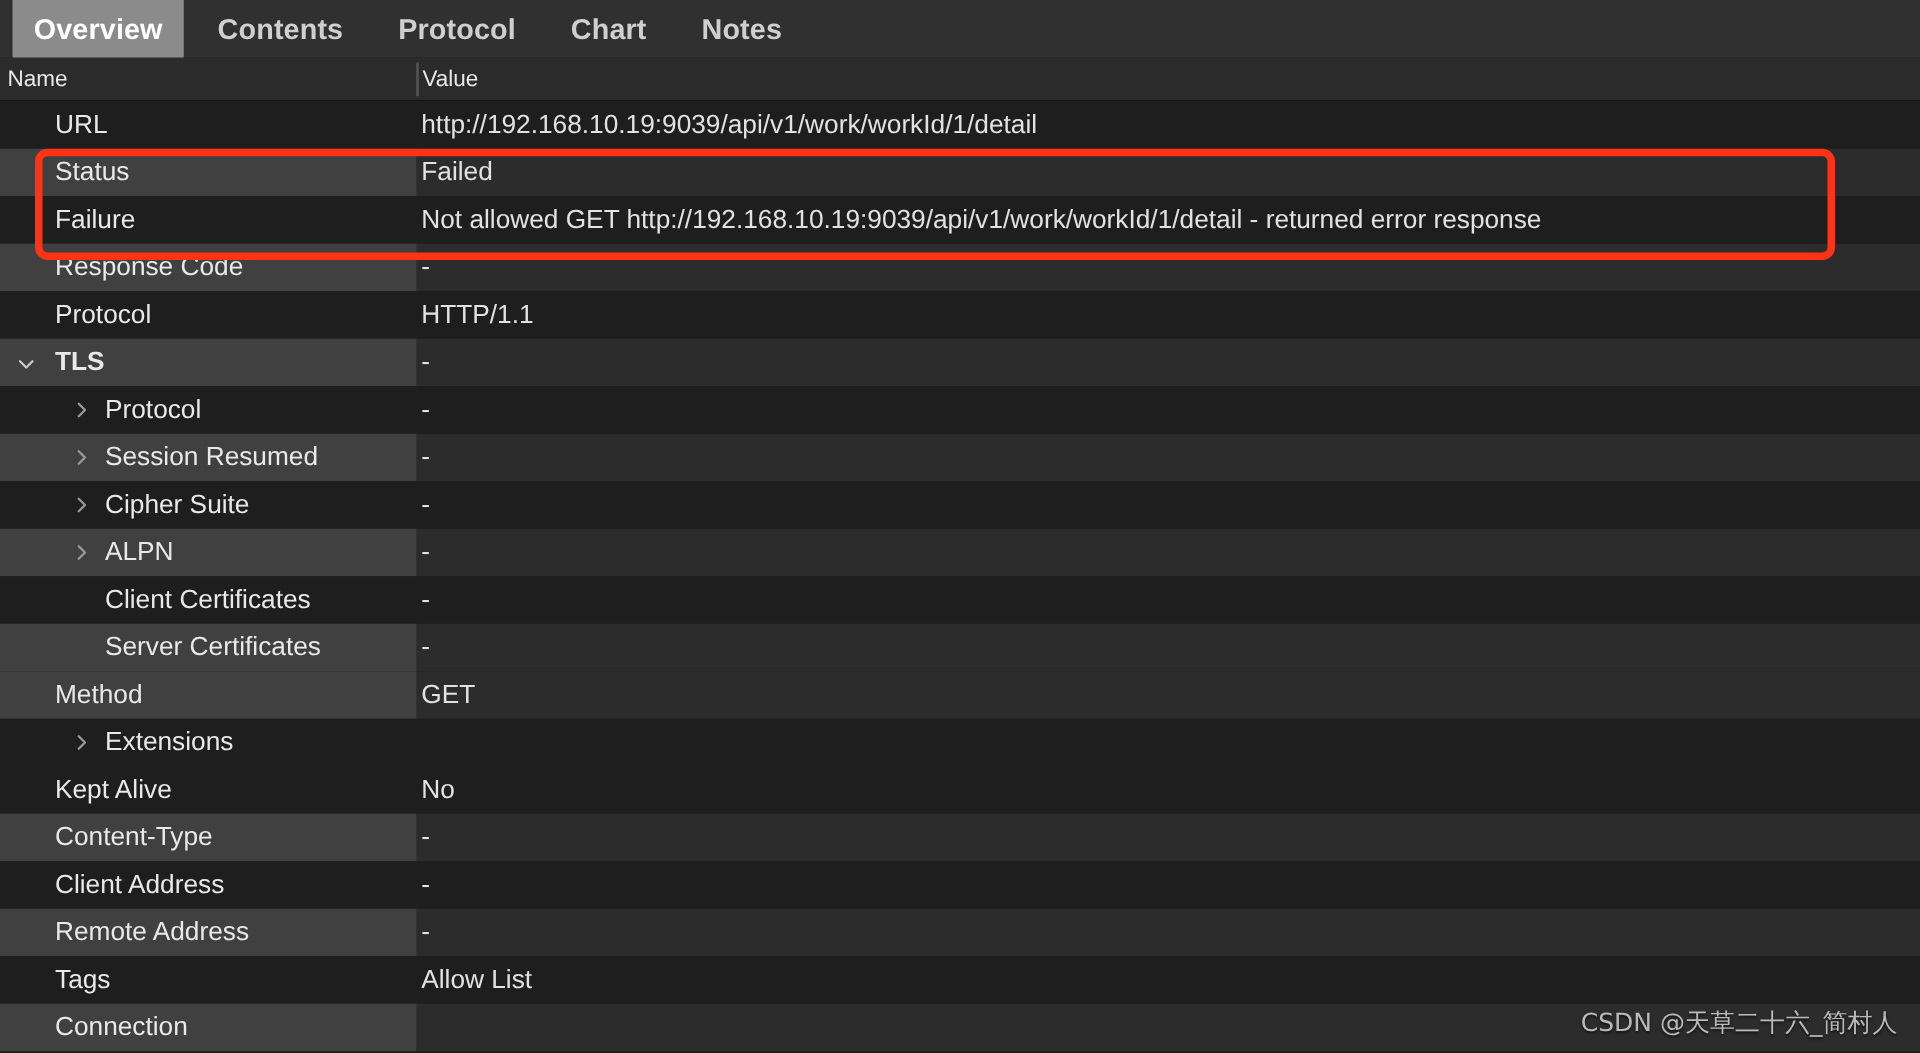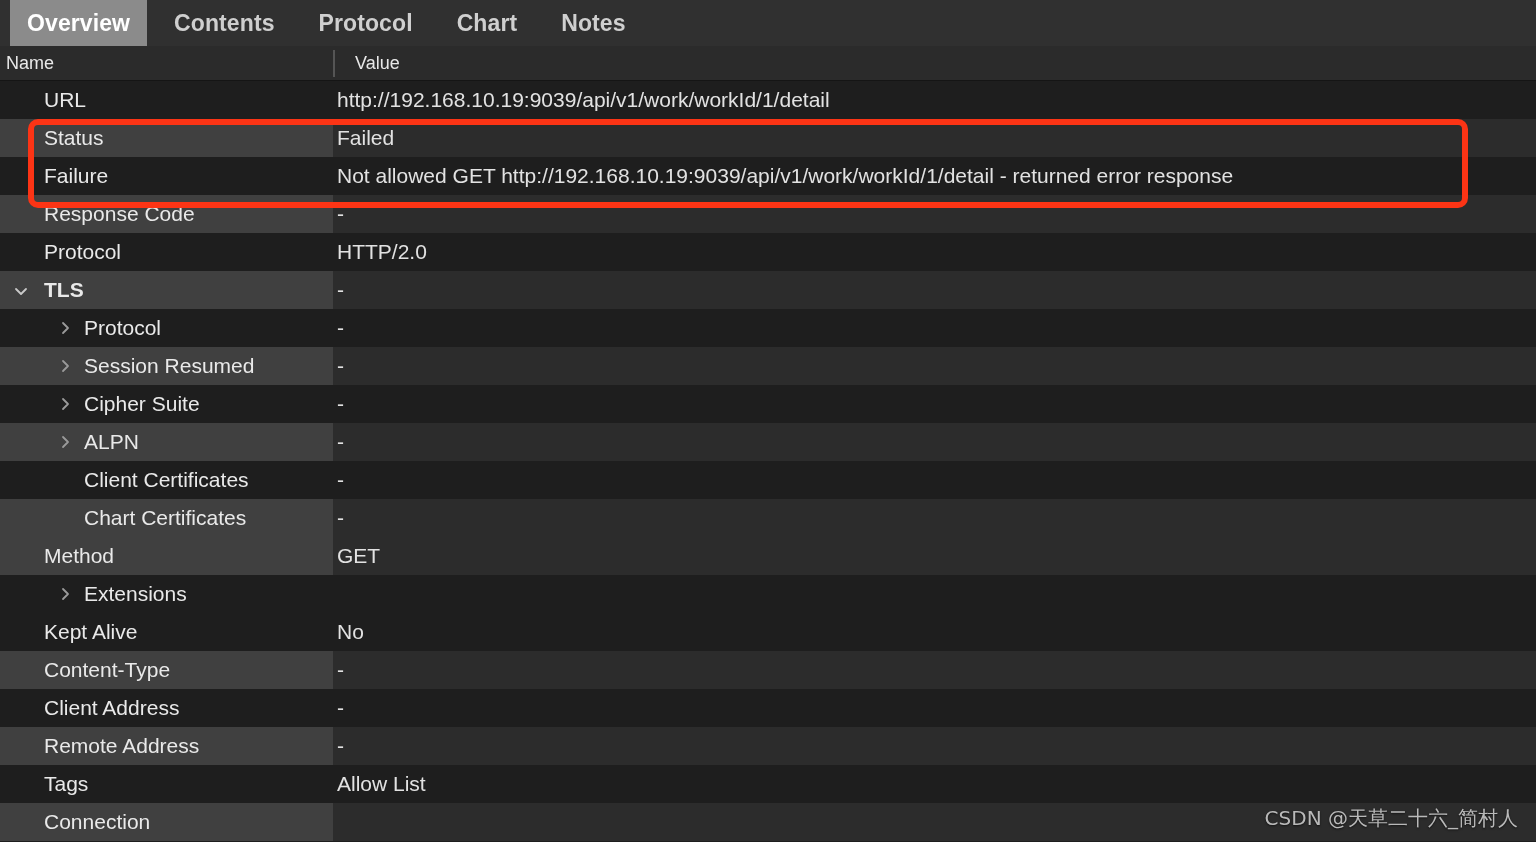--- a/index.html
+++ b/index.html
@@ -33,21 +33,21 @@
     position:absolute; top:46px; left:0; width:1536px; height:35px;
     background:#2b2b2b;
     border-bottom:1px solid #151515;
   }
   .colhead .cell {
     position:absolute; top:0; height:35px;
     display:flex; align-items:center;
     font-size:18px; color:#e8e8e8;text-align:center;
   }
   .colhead .cell.name { left:6px; }
-  .colhead .cell.value { left:355px; }
+  .colhead .cell.value { left:338px; }
   .colhead .vdiv {
     position:absolute; top:4px; left:333px; width:2px; height:27px;
     background:#555;
   }
 
   
   .table { position:absolute; top:81px; left:0; width:1420px; height:761px; }
   .row {
     position:relative; width:1536px; height:38px;
     display:flex; align-items:center;
@@ -139,21 +139,21 @@
       <div class="row even depth0">
         <div class="namecell">
           <span class="label">Response Code</span>
         </div>
         <div class="valcell">-</div>
       </div>
       <div class="row odd depth0">
         <div class="namecell">
           <span class="label">Protocol</span>
         </div>
-        <div class="valcell">HTTP/2.0</div>
+        <div class="valcell">HTTP/1.1</div>
       </div>
       <div class="row even depth0 group">
         <div class="namecell">
           <span class="chev down">
             <svg viewBox="0 0 14 14">
               <path d="M2 5 L7 10 L12 5" fill="none" stroke="#c9c9c9" stroke-width="1.8" stroke-linecap="round" stroke-linejoin="round"></path>
             </svg>
           </span>
           <span class="label">TLS</span>
         </div>
@@ -204,21 +204,21 @@
         <div class="valcell">-</div>
       </div>
       <div class="row odd depth1">
         <div class="namecell">
           <span class="label">Client Certificates</span>
         </div>
         <div class="valcell">-</div>
       </div>
       <div class="row even depth1">
         <div class="namecell">
-          <span class="label">Chart Certificates</span>
+          <span class="label">Server Certificates</span>
         </div>
         <div class="valcell">-</div>
       </div>
       <div class="row even depth0">
         <div class="namecell">
           <span class="label">Method</span>
         </div>
         <div class="valcell">GET</div>
       </div>
       <div class="row odd depth1">

